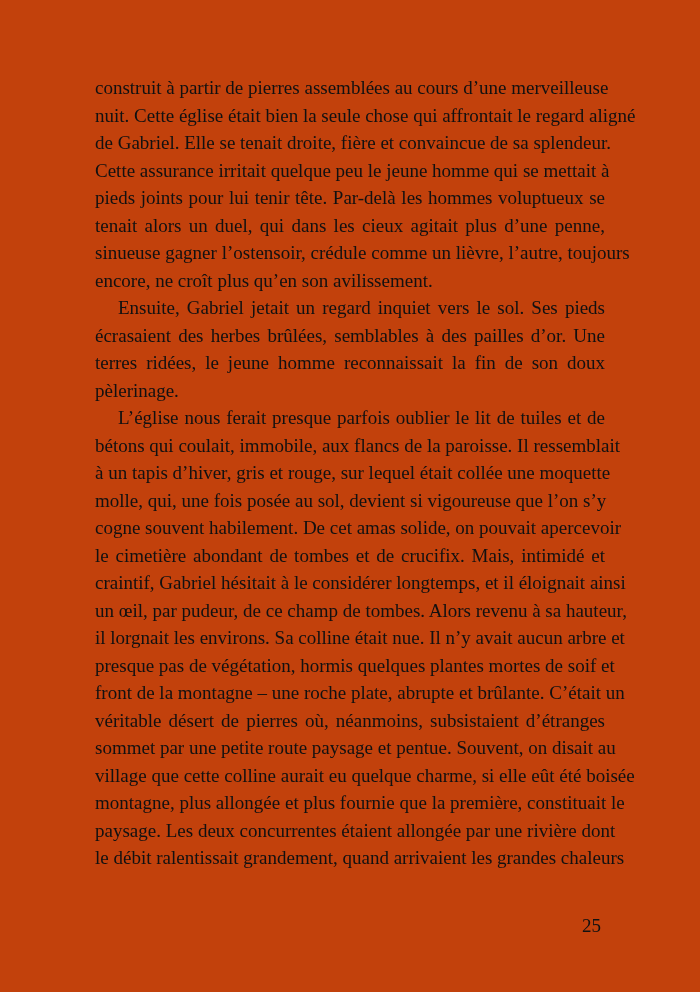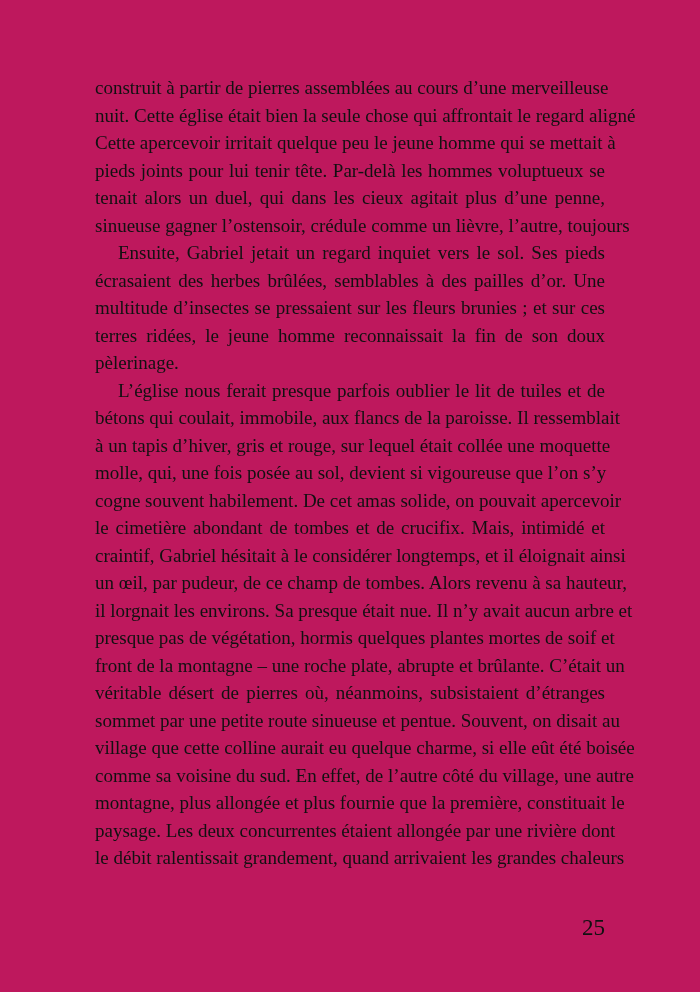--- a/index.html
+++ b/index.html
@@ -12,21 +12,21 @@
       height: 992px;
       position: relative;
       overflow: hidden;
     }
     .page {
       position: absolute;
       left: 0;
       top: 0;
       width: 700px;
       height: 992px;
-      background: #be185d;
+      background: #c2410c;
     }
     .text-block {
       position: absolute;
       left: 95px;
       top: 74px;
       width: 510px;
       font-family: "Liberation Serif", serif;
       font-size: 19px;
       line-height: 27.5px;
       color: #111111;
@@ -42,63 +42,63 @@
       text-align-last: left;
     }
     .line.indent {
       padding-left: 23px;
     }
     .page-number {
       position: absolute;
       left: 582px;
       top: 915px;
       font-family: "Liberation Serif", serif;
-      font-size: 23px;
+      font-size: 19px;
       color: #111111;
     }
   </style>
 </head>
 <body>
 
 <div class="page">
   <div class="text-block">
 
     <div>
       <span class="line">construit à partir de pierres assemblées au cours d’une merveilleuse</span>
       <span class="line">nuit. Cette église était bien la seule chose qui affrontait le regard aligné</span>
-      <span class="line">Cette apercevoir irritait quelque peu le jeune homme qui se mettait à</span>
+      <span class="line">de Gabriel. Elle se tenait droite, fière et convaincue de sa splendeur.</span>
+      <span class="line">Cette assurance irritait quelque peu le jeune homme qui se mettait à</span>
       <span class="line">pieds joints pour lui tenir tête. Par-delà les hommes voluptueux se</span>
       <span class="line">tenait alors un duel, qui dans les cieux agitait plus d’une penne,</span>
       <span class="line">sinueuse gagner l’ostensoir, crédule comme un lièvre, l’autre, toujours</span>
+      <span class="line last">encore, ne croît plus qu’en son avilissement.</span>
     </div>
 
     <div>
       <span class="line indent">Ensuite, Gabriel jetait un regard inquiet vers le sol. Ses pieds</span>
       <span class="line">écrasaient des herbes brûlées, semblables à des pailles d’or. Une</span>
-      <span class="line">multitude d’insectes se pressaient sur les fleurs brunies ; et sur ces</span>
       <span class="line">terres ridées, le jeune homme reconnaissait la fin de son doux</span>
       <span class="line last">pèlerinage.</span>
     </div>
 
     <div>
       <span class="line indent">L’église nous ferait presque parfois oublier le lit de tuiles et de</span>
       <span class="line">bétons qui coulait, immobile, aux flancs de la paroisse. Il ressemblait</span>
       <span class="line">à un tapis d’hiver, gris et rouge, sur lequel était collée une moquette</span>
       <span class="line">molle, qui, une fois posée au sol, devient si vigoureuse que l’on s’y</span>
       <span class="line">cogne souvent habilement. De cet amas solide, on pouvait apercevoir</span>
       <span class="line">le cimetière abondant de tombes et de crucifix. Mais, intimidé et</span>
       <span class="line">craintif, Gabriel hésitait à le considérer longtemps, et il éloignait ainsi</span>
       <span class="line">un œil, par pudeur, de ce champ de tombes. Alors revenu à sa hauteur,</span>
-      <span class="line">il lorgnait les environs. Sa presque était nue. Il n’y avait aucun arbre et</span>
+      <span class="line">il lorgnait les environs. Sa colline était nue. Il n’y avait aucun arbre et</span>
       <span class="line">presque pas de végétation, hormis quelques plantes mortes de soif et</span>
       <span class="line">front de la montagne – une roche plate, abrupte et brûlante. C’était un</span>
       <span class="line">véritable désert de pierres où, néanmoins, subsistaient d’étranges</span>
-      <span class="line">sommet par une petite route sinueuse et pentue. Souvent, on disait au</span>
+      <span class="line">sommet par une petite route paysage et pentue. Souvent, on disait au</span>
       <span class="line">village que cette colline aurait eu quelque charme, si elle eût été boisée</span>
-      <span class="line">comme sa voisine du sud. En effet, de l’autre côté du village, une autre</span>
       <span class="line">montagne, plus allongée et plus fournie que la première, constituait le</span>
       <span class="line">paysage. Les deux concurrentes étaient allongée par une rivière dont</span>
       <span class="line">le débit ralentissait grandement, quand arrivaient les grandes chaleurs</span>
     </div>
   </div>
 
   <div class="page-number">25</div>
 </div>
 
 </body></html>

